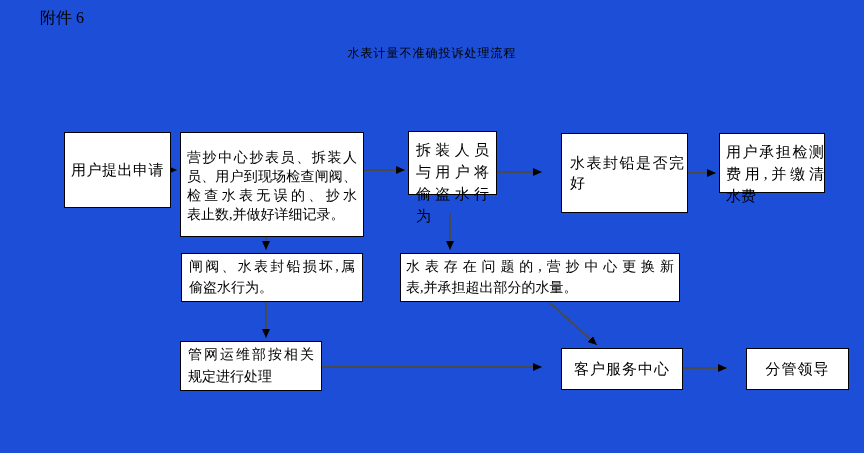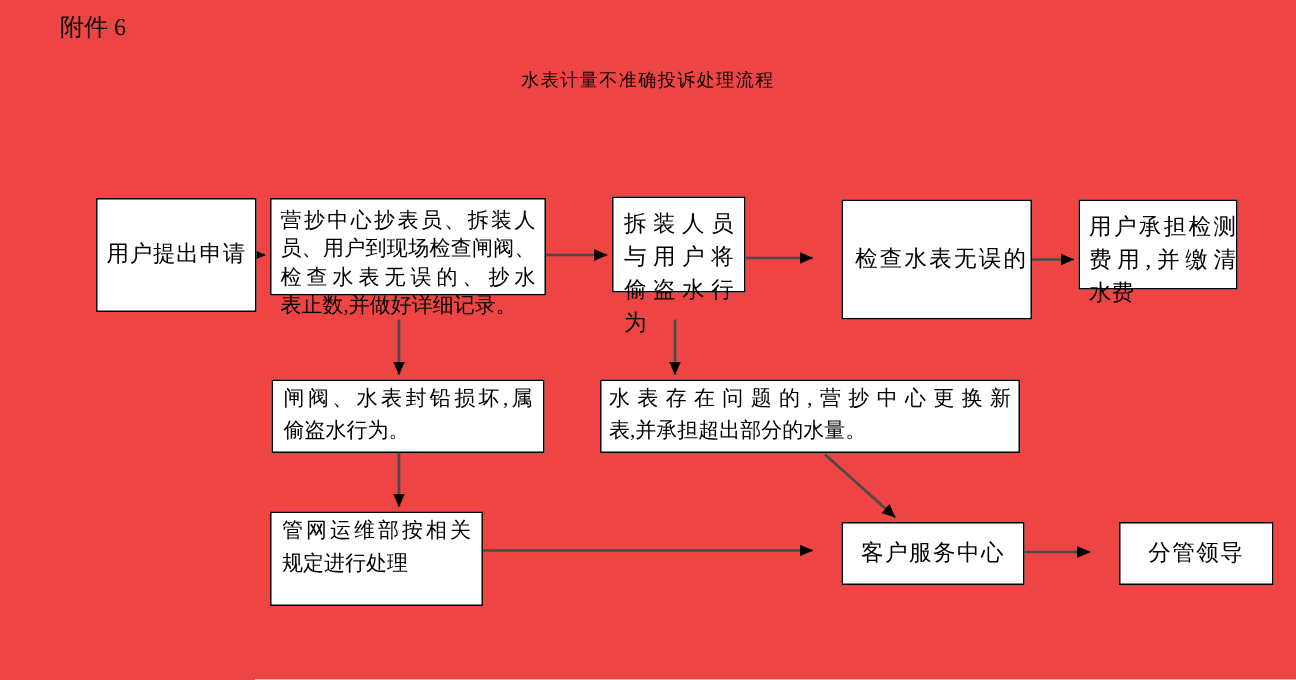--- a/index.html
+++ b/index.html
@@ -1,20 +1,20 @@
 <!DOCTYPE html>
 <html><head>
 <meta charset="utf-8">
 <style>
   html, body { margin: 0; padding: 0; background: #ffffff; }
   .page {
     position: relative;
     width: 864px;
     height: 453px;
-    background: #ef4444;
+    background: #1d4ed8;
     font-family: "Liberation Serif", "DejaVu Serif", serif;
     color: #000000;
     overflow: hidden;
   }
   .attachment {
     position: absolute;
     left: 40px;
     top: 8px;
     font-size: 16px;
   }
@@ -47,29 +47,29 @@
     display: flex;
     align-items: center;
     justify-content: center;
     margin-left: 16px;
   }
   .ln { display: block; }
   .just { text-align: justify; text-align-last: justify; }
 
   
   .b1 { left: 48px;  top: 132px; width: 107px; height: 76px; letter-spacing: 0.5px; }
-  .b2 { left: 180px; top: 132px; width: 184px; height: 65px; font-size: 14px; line-height: 19px; padding: 5px 6px 0 6px; }
+  .b2 { left: 180px; top: 132px; width: 184px; height: 105px; font-size: 14px; line-height: 19px; padding: 15px 6px 0 6px; }
   .b3 { left: 408px; top: 131px; width: 89px;  height: 64px; line-height: 22px; padding: 7px 7px 0 7px; }
   .b4 { left: 545px; top: 133px; width: 127px; height: 80px; justify-content: flex-start; padding-left: 8px; letter-spacing: 1.5px; }
   .b5 { left: 719px; top: 133px; width: 106px; height: 60px; line-height: 22px; padding: 7px 0 0 6px; }
   
   .b6 { left: 181px; top: 253px; width: 182px; height: 49px; font-size: 14px; line-height: 21px; padding: 2px 7px 0 7px; }
   .b7 { left: 400px; top: 253px; width: 280px; height: 49px; font-size: 14px; line-height: 21px; padding: 2px 5px 0 5px; }
   
-  .b8 { left: 180px; top: 341px; width: 142px; height: 63px; font-size: 14px; line-height: 22px; padding: 2px 7px 0 7px; }
+  .b8 { left: 180px; top: 341px; width: 142px; height: 50px; font-size: 14px; line-height: 22px; padding: 2px 7px 0 7px; }
   .b9 { left: 545px; top: 348px; width: 122px; height: 42px; letter-spacing: 1px; align-items: center; }
   .b10{ left: 730px; top: 348px; width: 103px; height: 42px; letter-spacing: 1px; }
 </style>
 </head>
 <body>
 
 <div class="page">
 
   <div class="attachment">附件 6</div>
   <div class="title">水表计量不准确投诉处理流程</div>
@@ -103,21 +103,21 @@
     <span class="ln">表止数,并做好详细记录。</span>
   </div>
 
   <div class="box b3">
     <span class="ln just">拆装人员</span>
     <span class="ln just">与用户将</span>
     <span class="ln just">偷盗水行为</span>
   </div>
 
   <div class="box center b4">
-    <span>检查水表无误的</span>
+    <span>水表封铅是否完好</span>
   </div>
 
   <div class="box b5">
     <span class="ln just">用户承担检测</span>
     <span class="ln just">费用,并缴清</span>
     <span class="ln">水费</span>
   </div>
 
   <div class="box b6">
     <span class="ln just">闸阀、水表封铅损坏,属</span>

